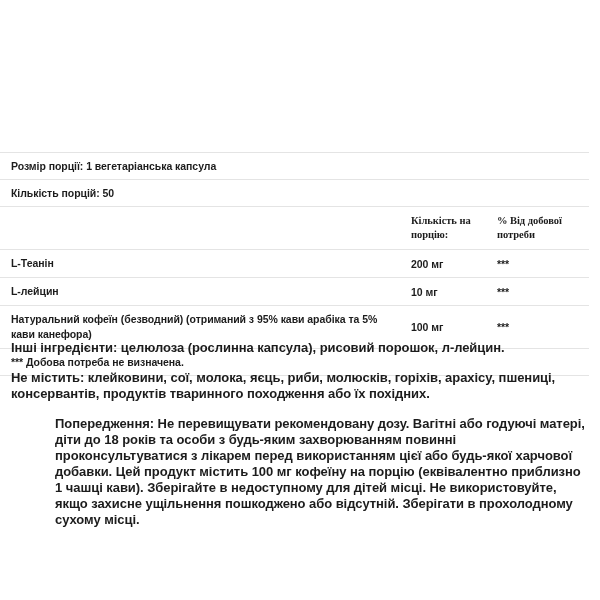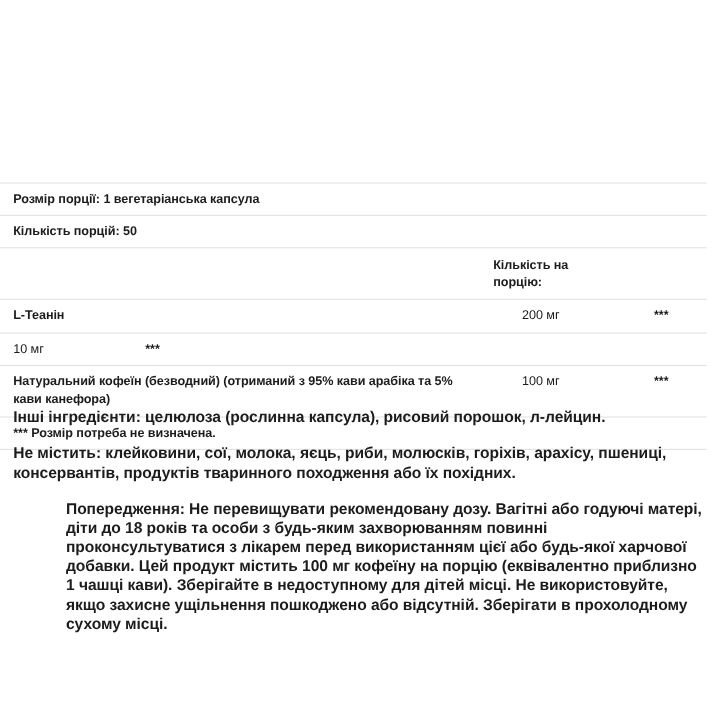--- a/index.html
+++ b/index.html
@@ -48,59 +48,60 @@
     letter-spacing: -0.05px;
     flex: 1 1 auto;
   }
   
   .col-head {
     display: flex;
     align-items: center;
     box-sizing: border-box;
     padding: 7px 10px 7px 11px;
     width: 589px;
+    font-family: Liberation Serif, serif;
   }
   .col-head .spacer {
     flex: 0 0 400px;
   }
   .col-head .ch {
     font-size: 10.5px;
     font-weight: bold;
     line-height: 14px;
     letter-spacing: -0.05px;
     white-space: pre-line;
   }
   .col-amount {
     flex: 0 0 86px;
   }
   .col-dv {
     flex: 0 0 90px;
   }
   
   .nut-row {
     display: flex;
+    align-items: center;
     box-sizing: border-box;
     padding: 6px 10px 6px 11px;
     width: 589px;
     min-height: 13px;
-    gap: 24px;
   }
   .nut-row .name {
     flex: 0 0 400px;
     font-size: 10.5px;
     font-weight: bold;
     line-height: 15px;
     letter-spacing: -0.05px;
     padding-right: 10px;
     box-sizing: border-box;
   }
   .nut-row .amount {
     flex: 0 0 86px;
     font-size: 10.5px;
-    font-weight: normal;
+    font-weight: bold;
     line-height: 14px;
     letter-spacing: -0.05px;
   }
   .nut-row .dv {
     flex: 0 0 90px;
     font-size: 10.5px;
     font-weight: bold;
     line-height: 14px;
     letter-spacing: -0.05px;
   }
@@ -159,49 +160,52 @@
     <div class="facts-row">
       <div class="label">Кількість порцій: 50</div>
     </div>
 
     <div class="rule"></div>
 
     <div class="col-head">
       <div class="spacer"></div>
       <div class="ch col-amount">Кількість на
 порцію:</div>
+      <div class="ch col-dv">% Від добової
+потреби</div>
     </div>
 
     <div class="rule"></div>
 
     <div class="nut-row">
       <div class="name">L-Теанін</div>
       <div class="amount">200 мг</div>
       <div class="dv">***</div>
     </div>
 
     <div class="rule"></div>
 
     <div class="nut-row">
+      <div class="name">L-лейцин</div>
       <div class="amount">10 мг</div>
       <div class="dv">***</div>
     </div>
 
     <div class="rule"></div>
 
     <div class="nut-row">
       <div class="name">Натуральний кофеїн (безводний) (отриманий з 95% кави арабіка та 5% кави канефора)</div>
       <div class="amount">100 мг</div>
       <div class="dv">***</div>
     </div>
 
     <div class="rule"></div>
 
     <div class="footnote-row">
-      <div class="fn">*** Розмір потреба не визначена.</div>
+      <div class="fn">*** Добова потреба не визначена.</div>
     </div>
 
     <div class="rule"></div>
 
   </div>
 
   <div class="body-copy">
     <p class="para">Інші інгредієнти: целюлоза (рослинна капсула), рисовий порошок, л-лейцин.</p>
     <p class="para">Не містить: клейковини, сої, молока, яєць, риби, молюсків, горіхів, арахісу, пшениці, консервантів, продуктів тваринного походження або їх похідних.</p>
     <p class="para para-warning">Попередження: Не перевищувати рекомендовану дозу. Вагітні або годуючі матері, діти до 18 років та особи з будь-яким захворюванням повинні проконсультуватися з лікарем перед використанням цієї або будь-якої харчової добавки. Цей продукт містить 100 мг кофеїну на порцію (еквівалентно приблизно 1 чашці кави). Зберігайте в недоступному для дітей місці. Не використовуйте, якщо захисне ущільнення пошкоджено або відсутній. Зберігати в прохолодному сухому місці.</p>

